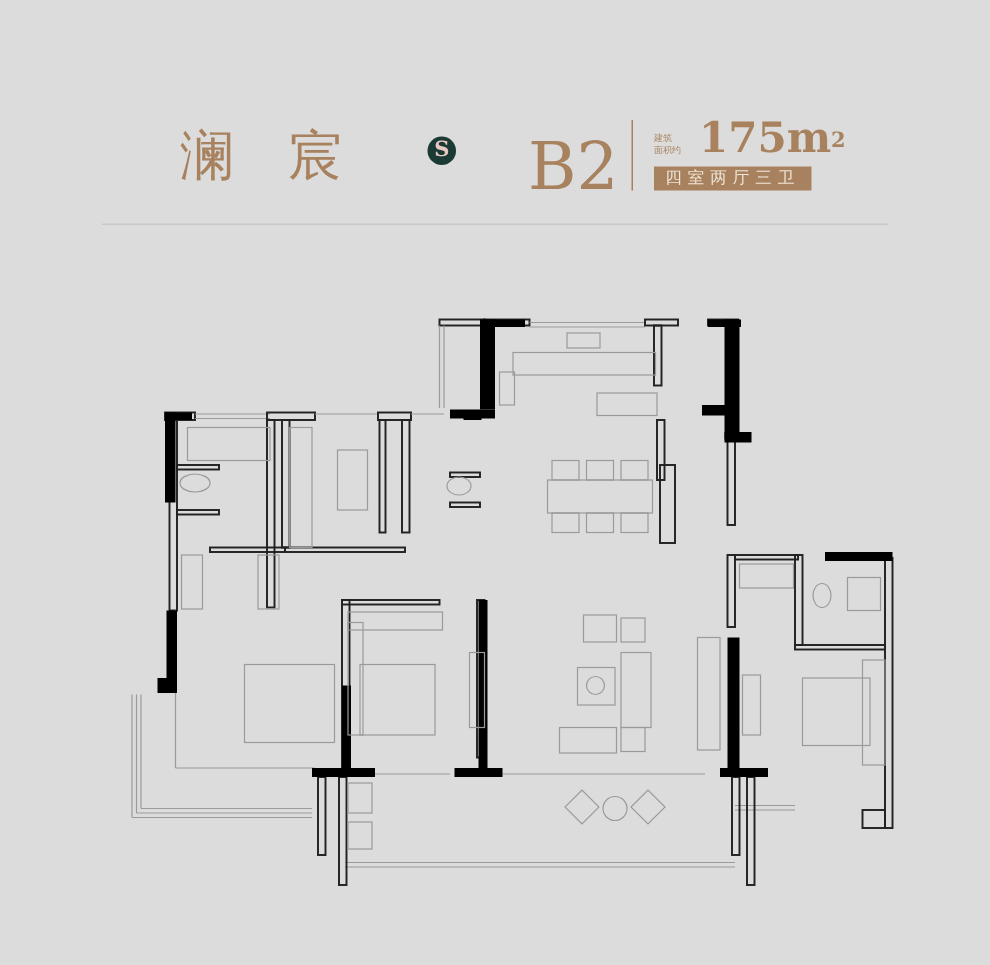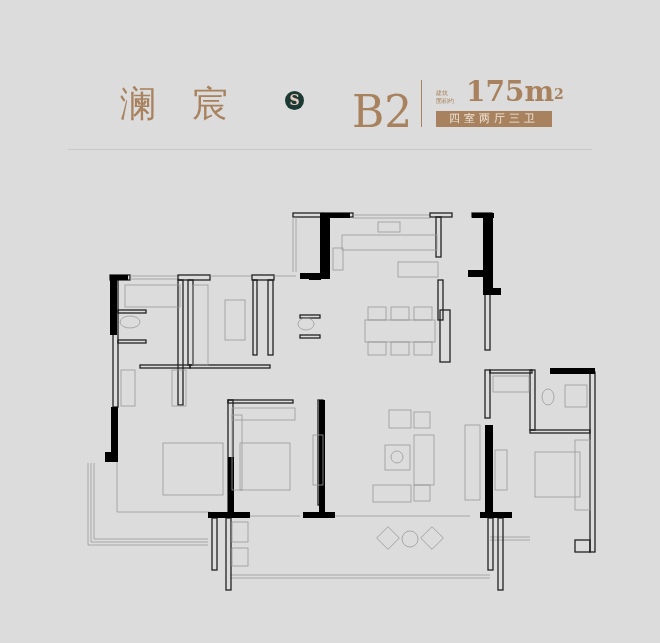--- a/index.html
+++ b/index.html
@@ -5,21 +5,21 @@
   html,body{margin:0;padding:0;}
   body{width:660px;height:643px;background:#dcdcdc;position:relative;overflow:hidden;font-family:"DejaVu Sans",sans-serif;}
   .title-cn{position:absolute;top:80px;color:#a8825e;font-family:"DejaVu Serif",serif;font-size:36px;letter-spacing:0;}
   .logo{position:absolute;left:285px;top:91px;width:19px;height:19px;border-radius:50%;background:#1b3a33;}
   .logo-s{position:absolute;left:0;top:0;width:19px;height:19px;text-align:center;line-height:19px;color:#e7c9c1;font-size:14px;font-weight:bold;font-family:"DejaVu Serif",serif;}
   .model{position:absolute;left:352px;top:78px;color:#a8825e;font-family:"DejaVu Serif",serif;font-size:44px;line-height:48px;margin-top:10px;}
   .vsep{position:absolute;left:421px;top:80px;width:1px;height:47px;background:#a8825e;}
   .area-label{position:absolute;left:436px;top:89px;color:#a8825e;font-size:6px;line-height:8px;width:24px;}
   .area{position:absolute;left:466px;top:76px;color:#a8825e;font-family:"DejaVu Serif",serif;font-size:28px;line-height:32px;font-weight:bold;}
   .area sup{font-size:14px;vertical-align:top;position:relative;top:2px;}
-  .layout-badge{position:absolute;left:436px;top:111px;width:116px;height:16px;background:#a8825e;color:#efe5d8;font-size:11px;line-height:16px;text-align:center;letter-spacing:4px;}
+  .layout-badge{position:absolute;left:436px;top:111px;width:105px;height:16px;background:#a8825e;color:#efe5d8;font-size:11px;line-height:16px;text-align:center;letter-spacing:4px;}
   .hr{position:absolute;left:68px;top:149px;width:524px;height:1px;background:#c8c8c8;}
   svg.plan{position:absolute;left:0;top:0;}
   .w{fill:#000;}
   .t{fill:none;stroke:#222;stroke-width:1.3;}
   .l{fill:none;stroke:#9a9a9a;stroke-width:0.8;}
 </style>
 </head>
 <body>
 
 <div class="title-cn" style="left:120px;">澜</div>

